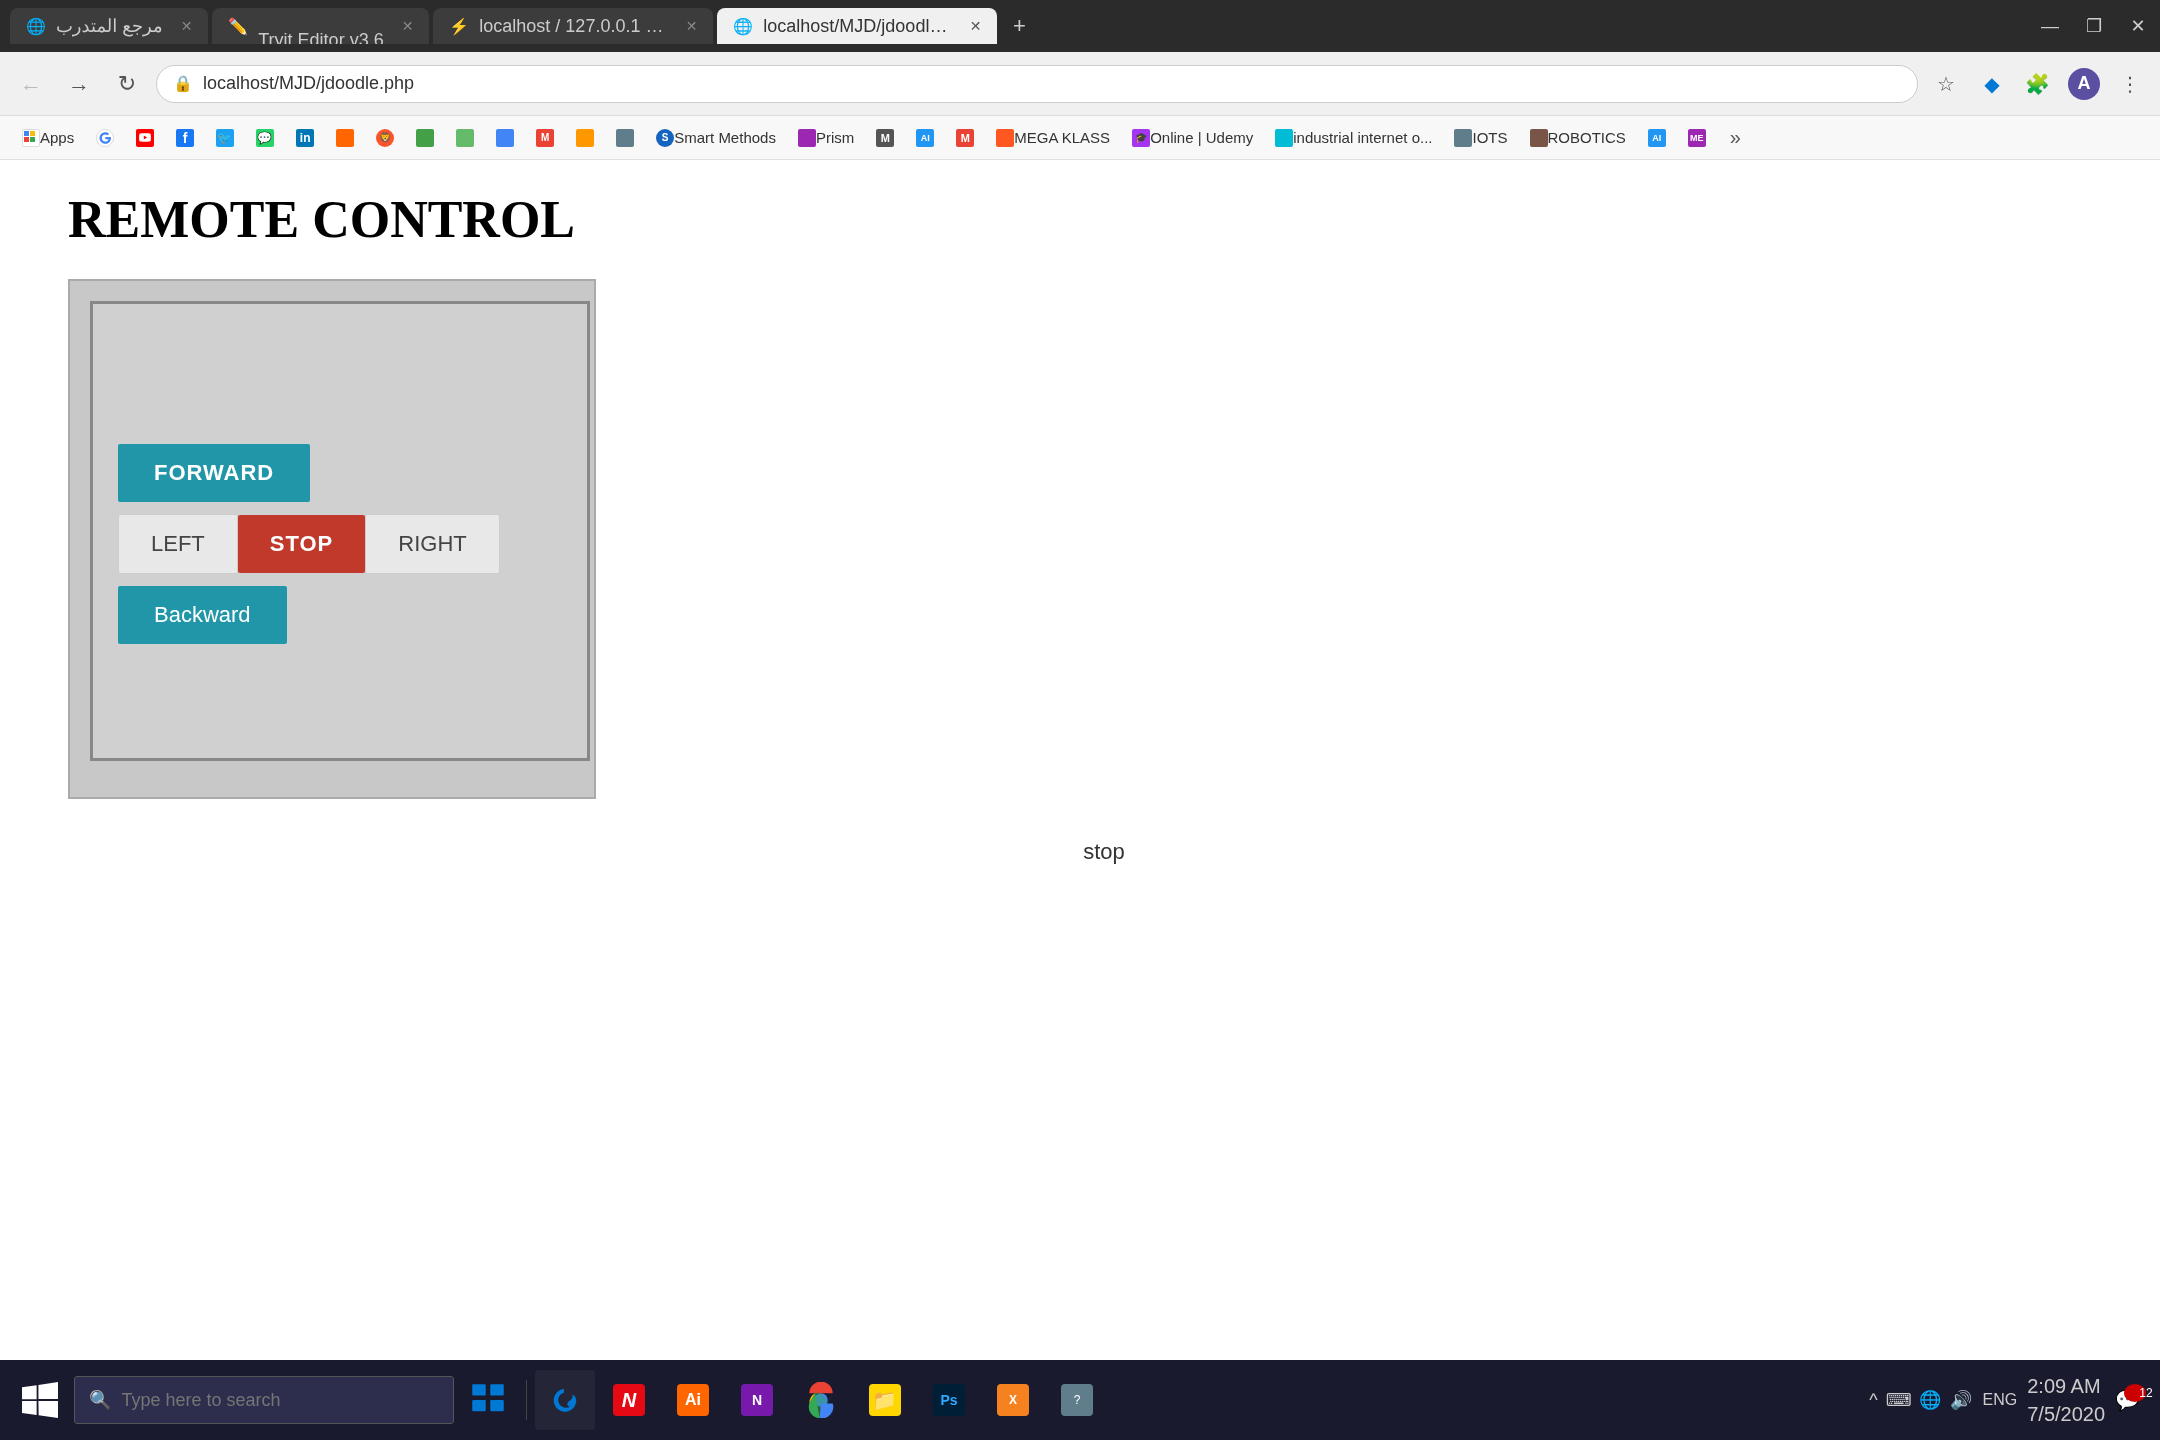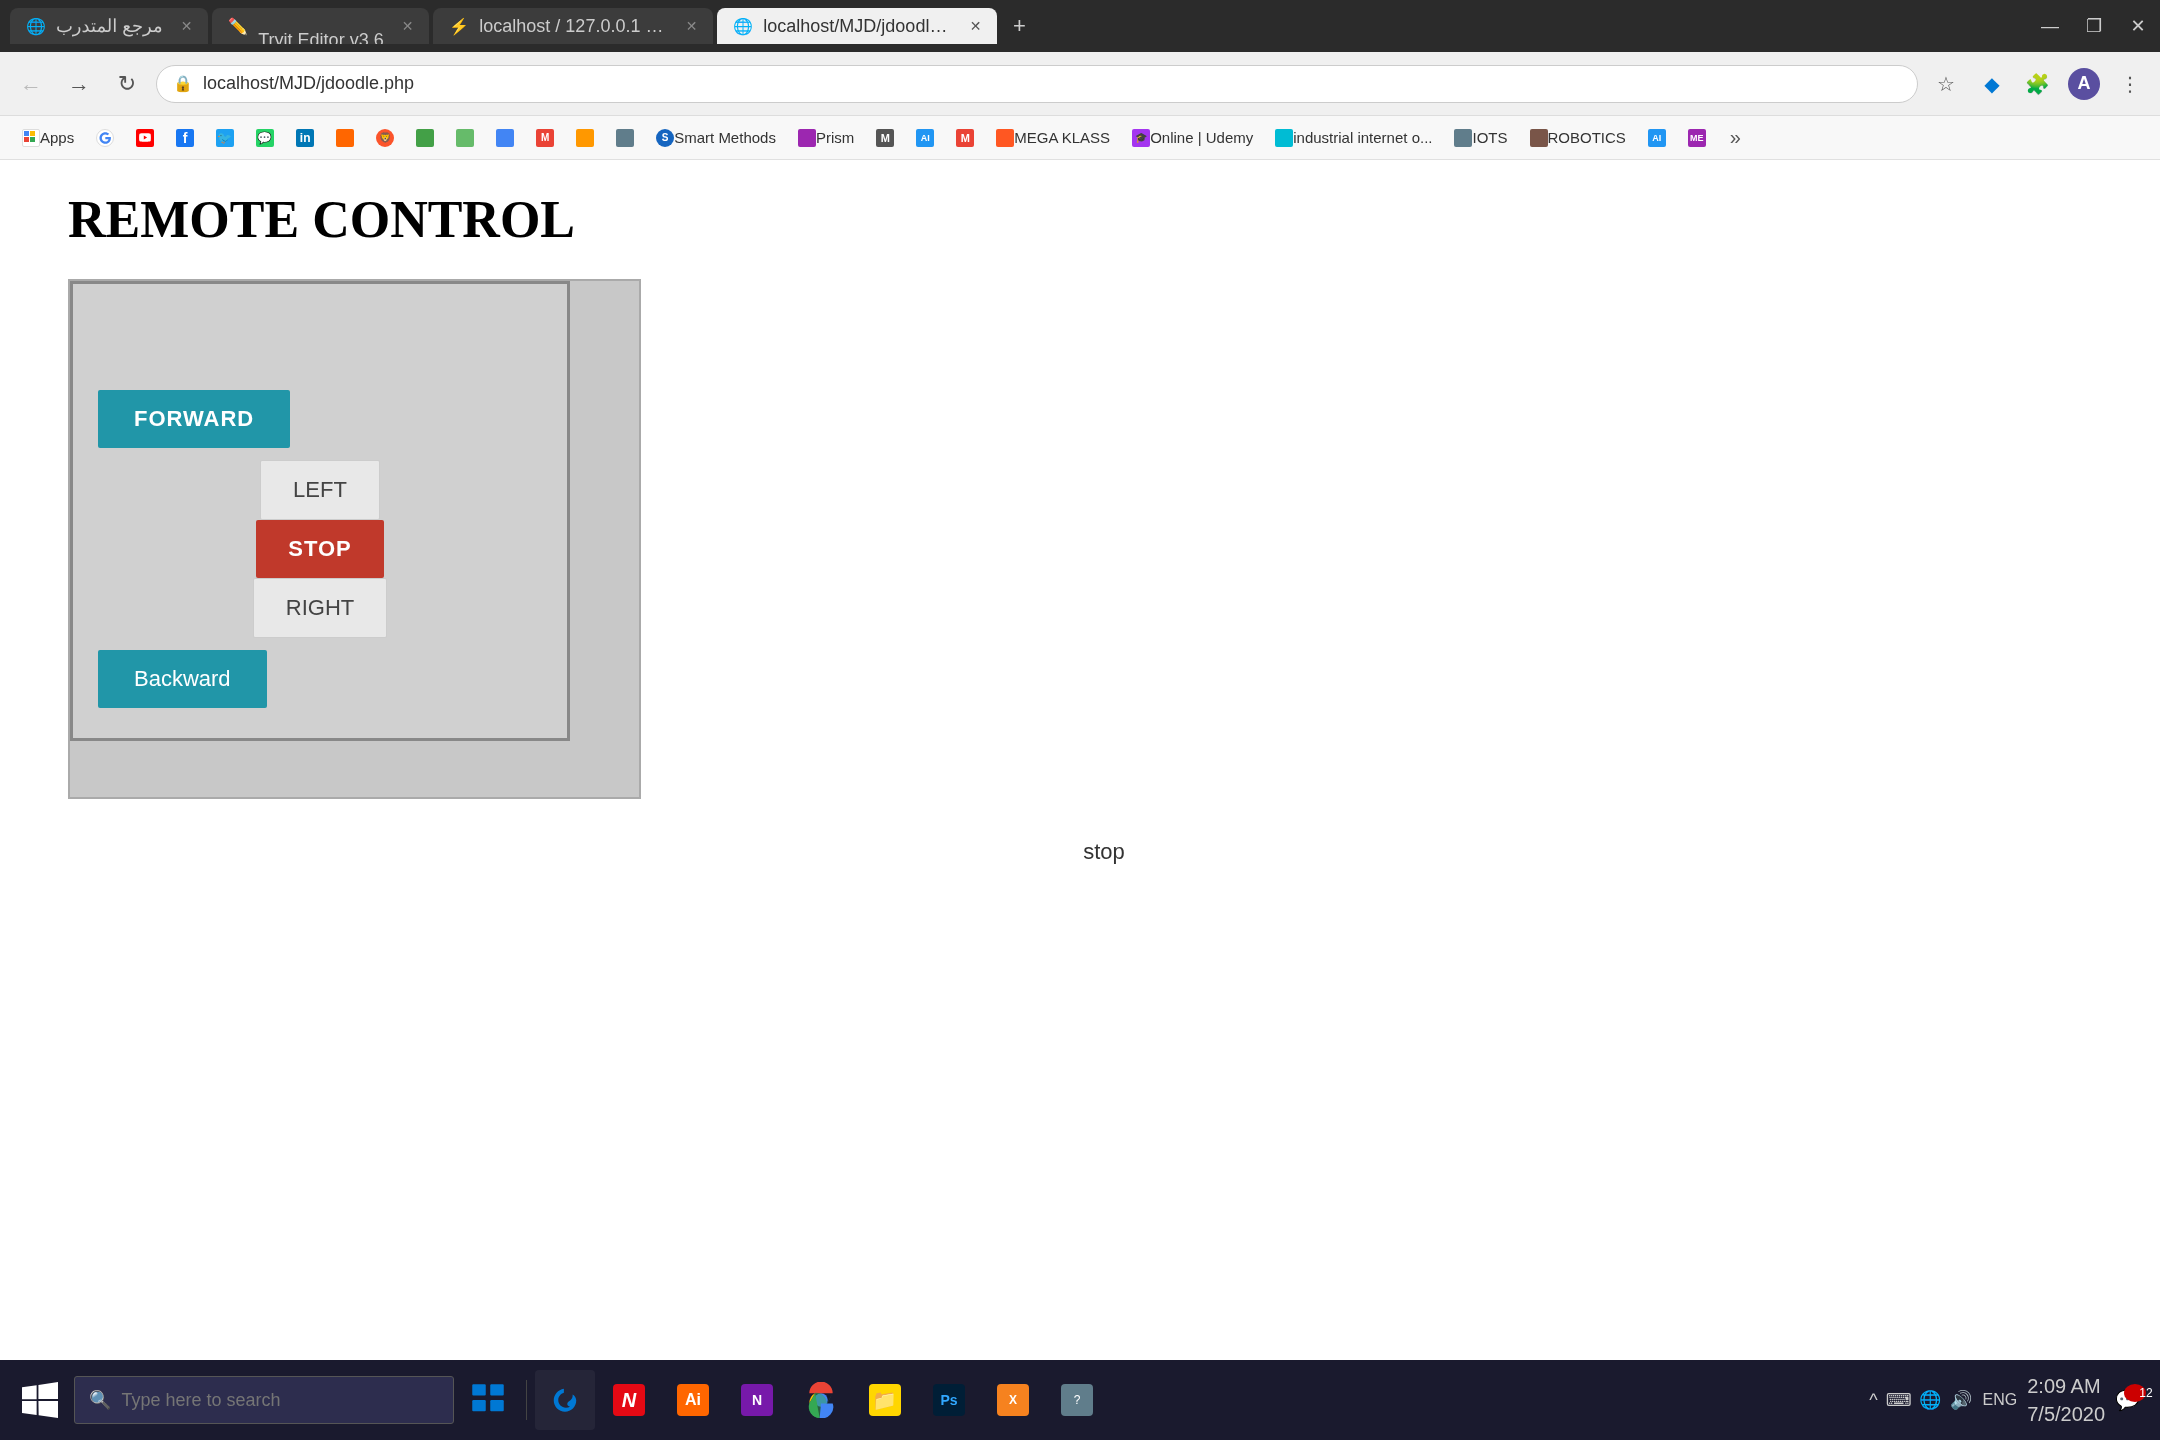--- a/index.html
+++ b/index.html
@@ -146,24 +146,25 @@
     .page-title {
       font-size: 52px;
       font-weight: bold;
       color: #000;
       margin-bottom: 30px;
       font-family: 'Times New Roman', serif;
     }
 
     
     .control-outer {
-      width: 573px;
+      width: 528px;
       height: 520px;
       background: #c8c8c8;
       border: 2px solid #aaa;
+      padding: 20px;
       position: relative;
     }
     .control-inner {
       width: 500px;
       height: 460px;
       background: #d0d0d0;
       border: 3px solid #888;
       padding: 30px 25px;
       display: flex;
       flex-direction: column;
@@ -186,21 +187,20 @@
       cursor: pointer;
       border-radius: 2px;
       letter-spacing: 1px;
     }
 
     .btn-row-middle {
       display: flex;
       gap: 0;
       margin-top: 12px;
       align-items: center;
-      flex-direction: column;
     }
     .btn-left, .btn-right {
       background: #e8e8e8;
       color: #444;
       border: 1px solid #ccc;
       padding: 16px 32px;
       font-size: 22px;
       cursor: pointer;
       border-radius: 2px;
     }

